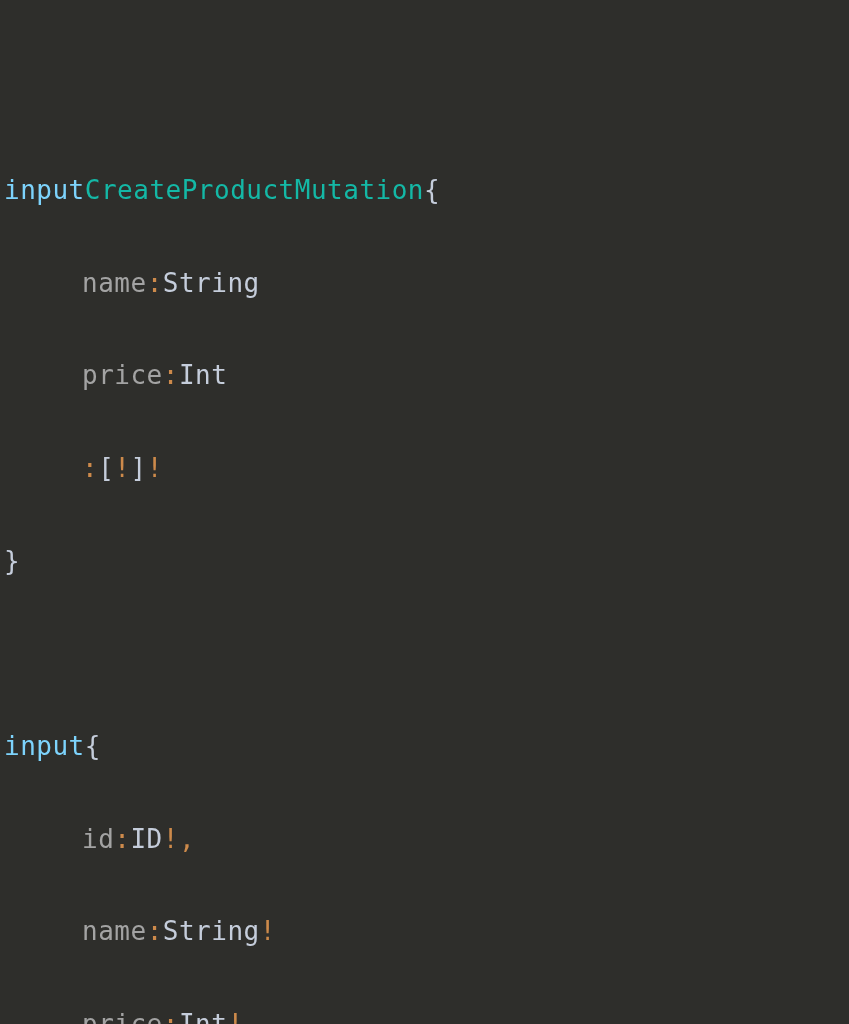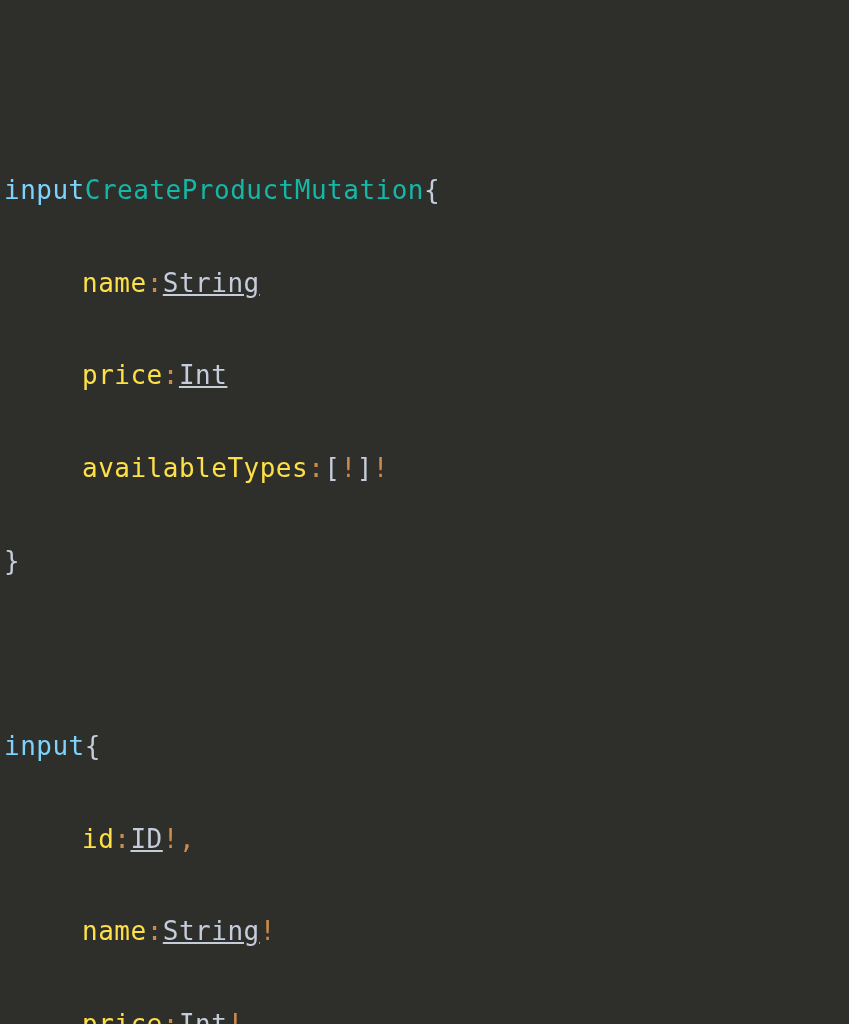--- a/index.html
+++ b/index.html
@@ -14,39 +14,39 @@
     font-size: 26px;
     line-height: 1.18;
     letter-spacing: 0.5px;
     color: #d6d9dd;
     padding: 6px 0 0 4px;
     white-space: pre;
   }
   .kw     { color: #7dd3fc; } 
   .typnm  { color: #14b8a6; } 
   .brace  { color: #c5cddb; }
-  .field  { color: #fde047; text-align: right; } 
+  .field  { color: #a3a3a3; text-align: right; } 
   .colon  { color: #cd8a4b; }
-  .type   { color: #c5cddb; text-decoration: underline; }
+  .type   { color: #c5cddb; }
   .bang   { color: #cd8a4b; }
   .bracket{ color: #c5cddb; }
   .comma  { color: #cd8a4b; } 
   .line   { height: 62px; display: flex; align-items: center; }
   .indent { display:inline-block; width: 78px; }
 </style>
 </head>
 <body>
 
 
 
 <div>
 <div class="line"><span class="kw">input</span> <span class="typnm">CreateProductMutation</span> <span class="brace">{</span></div>
 <div class="line"><span class="indent"></span><span class="field">name</span><span class="colon">:</span> <span class="type">String</span></div>
 <div class="line"><span class="indent"></span><span class="field">price</span><span class="colon">:</span> <span class="type">Int</span></div>
-<div class="line"><span class="indent"></span><span class="field">availableTypes</span><span class="colon">:</span> <span class="bracket">[</span><span class="bang">!</span><span class="bracket">]</span><span class="bang">!</span></div>
+<div class="line"><span class="indent"></span><span class="colon">:</span> <span class="bracket">[</span><span class="bang">!</span><span class="bracket">]</span><span class="bang">!</span></div>
 <div class="line"><span class="brace">}</span></div>
 <div class="line">&nbsp;</div>
 <div class="line"><span class="kw">input</span>  <span class="brace">{</span></div>
 <div class="line"><span class="indent"></span><span class="field">id</span><span class="colon">:</span> <span class="type">ID</span><span class="bang">!</span><span class="comma">,</span></div>
 <div class="line"><span class="indent"></span><span class="field">name</span><span class="colon">:</span> <span class="type">String</span><span class="bang">!</span></div>
 <div class="line"><span class="indent"></span><span class="field">price</span><span class="colon">:</span> <span class="type">Int</span><span class="bang">!</span></div>
 
 
 
 

